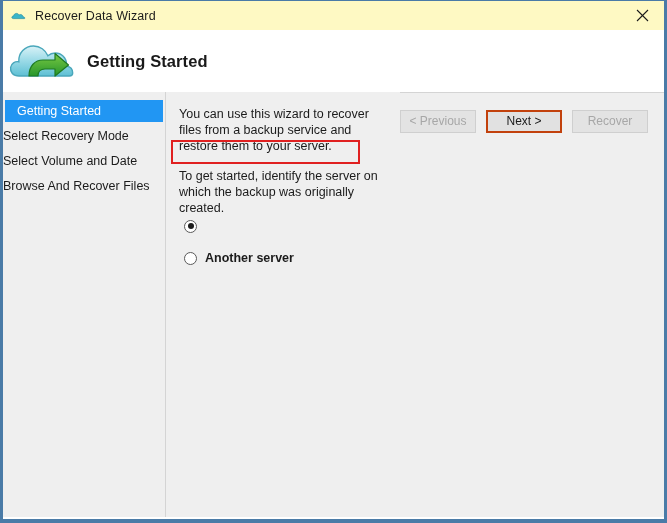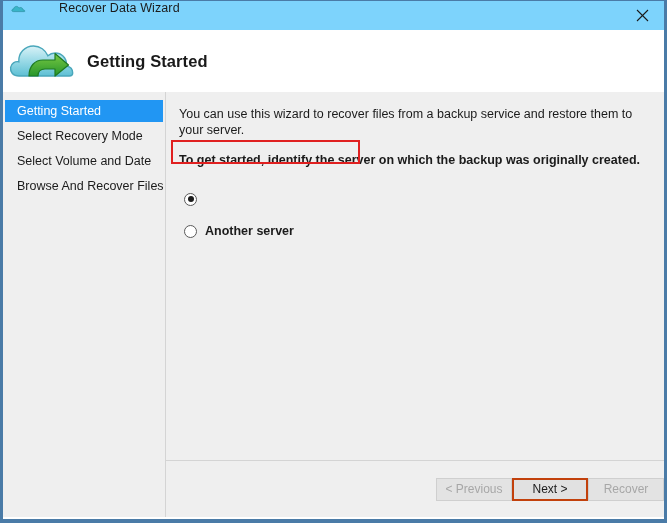--- a/index.html
+++ b/index.html
@@ -24,24 +24,23 @@
     border-right-width: 3px;
     overflow: hidden;
   }
 
   
   #titlebar {
     position: absolute;
     left: 0; top: 0;
     width: 661px;
     height: 29px;
-    background: #7dd3fc;
-    display: flex;
-    align-items: flex-start;
-    gap: 24px;
+    background: #fef9c3;
+    display: flex;
+    align-items: center;
   }
   #titlebar-icon {
     width: 16px; height: 16px;
     margin-left: 8px;
     position: relative;
     flex: none;
   }
   #titlebar-text {
     margin-left: 8px;
     font-size: 12.5px;
@@ -100,21 +99,21 @@
     height: 425px;
     box-sizing: border-box;
     background: #efefef;
     border-right: 1px solid #d4d4d4;
     padding-top: 8px;
     flex: none;
   }
   .nav-item {
     height: 22px;
     line-height: 22px;
-    padding-left: 14px;
+    padding-left: 0;
     font-size: 12.5px;
     color: #1b1b1b;
     white-space: nowrap;
     cursor: default;
     margin-bottom: 3px;
   }
   .nav-item.selected {
     background: #2196f3;
     color: #ffffff;
     margin-left: 2px;
@@ -123,35 +122,35 @@
     box-sizing: border-box;
   }
 
   
   #main {
     flex: 1;
     height: 425px;
     position: relative;
     background: #efefef;
     display: flex;
-    flex-direction: column;
+    flex-direction: row;
   }
   #content {
     flex: 1;
     padding: 14px 14px 0 13px;
     position: relative;
   }
   .para {
     font-size: 12.5px;
     color: #1b1b1b;
     line-height: 16px;
     margin: 0 0 0 0;
   }
   .para.first { margin-bottom: 14px; }
-  .para.second { margin-bottom: 21px; font-weight: bold; }
+  .para.second { margin-bottom: 0; }
 
   .radio-row {
     display: flex;
     align-items: center;
     height: 20px;
     margin-bottom: 5px;
     cursor: default;
   }
   .radio-row.second { margin-top: 12px; font-weight: bold; }
   .radio-glyph {
@@ -197,20 +196,22 @@
   }
 
   
   #footer {
     height: 56px;
     border-top: 1px solid #d4d4d4;
     background: #efefef;
     display: flex;
     align-items: center;
     justify-content: flex-end;
+    padding-right: 16px;
+    gap: 10px;
   }
   .btn {
     width: 76px;
     height: 23px;
     box-sizing: border-box;
     font-size: 12px;
     font-family: "Liberation Sans", sans-serif;
     background: #e1e1e1;
     border: 1px solid #adadad;
     color: #1b1b1b;

